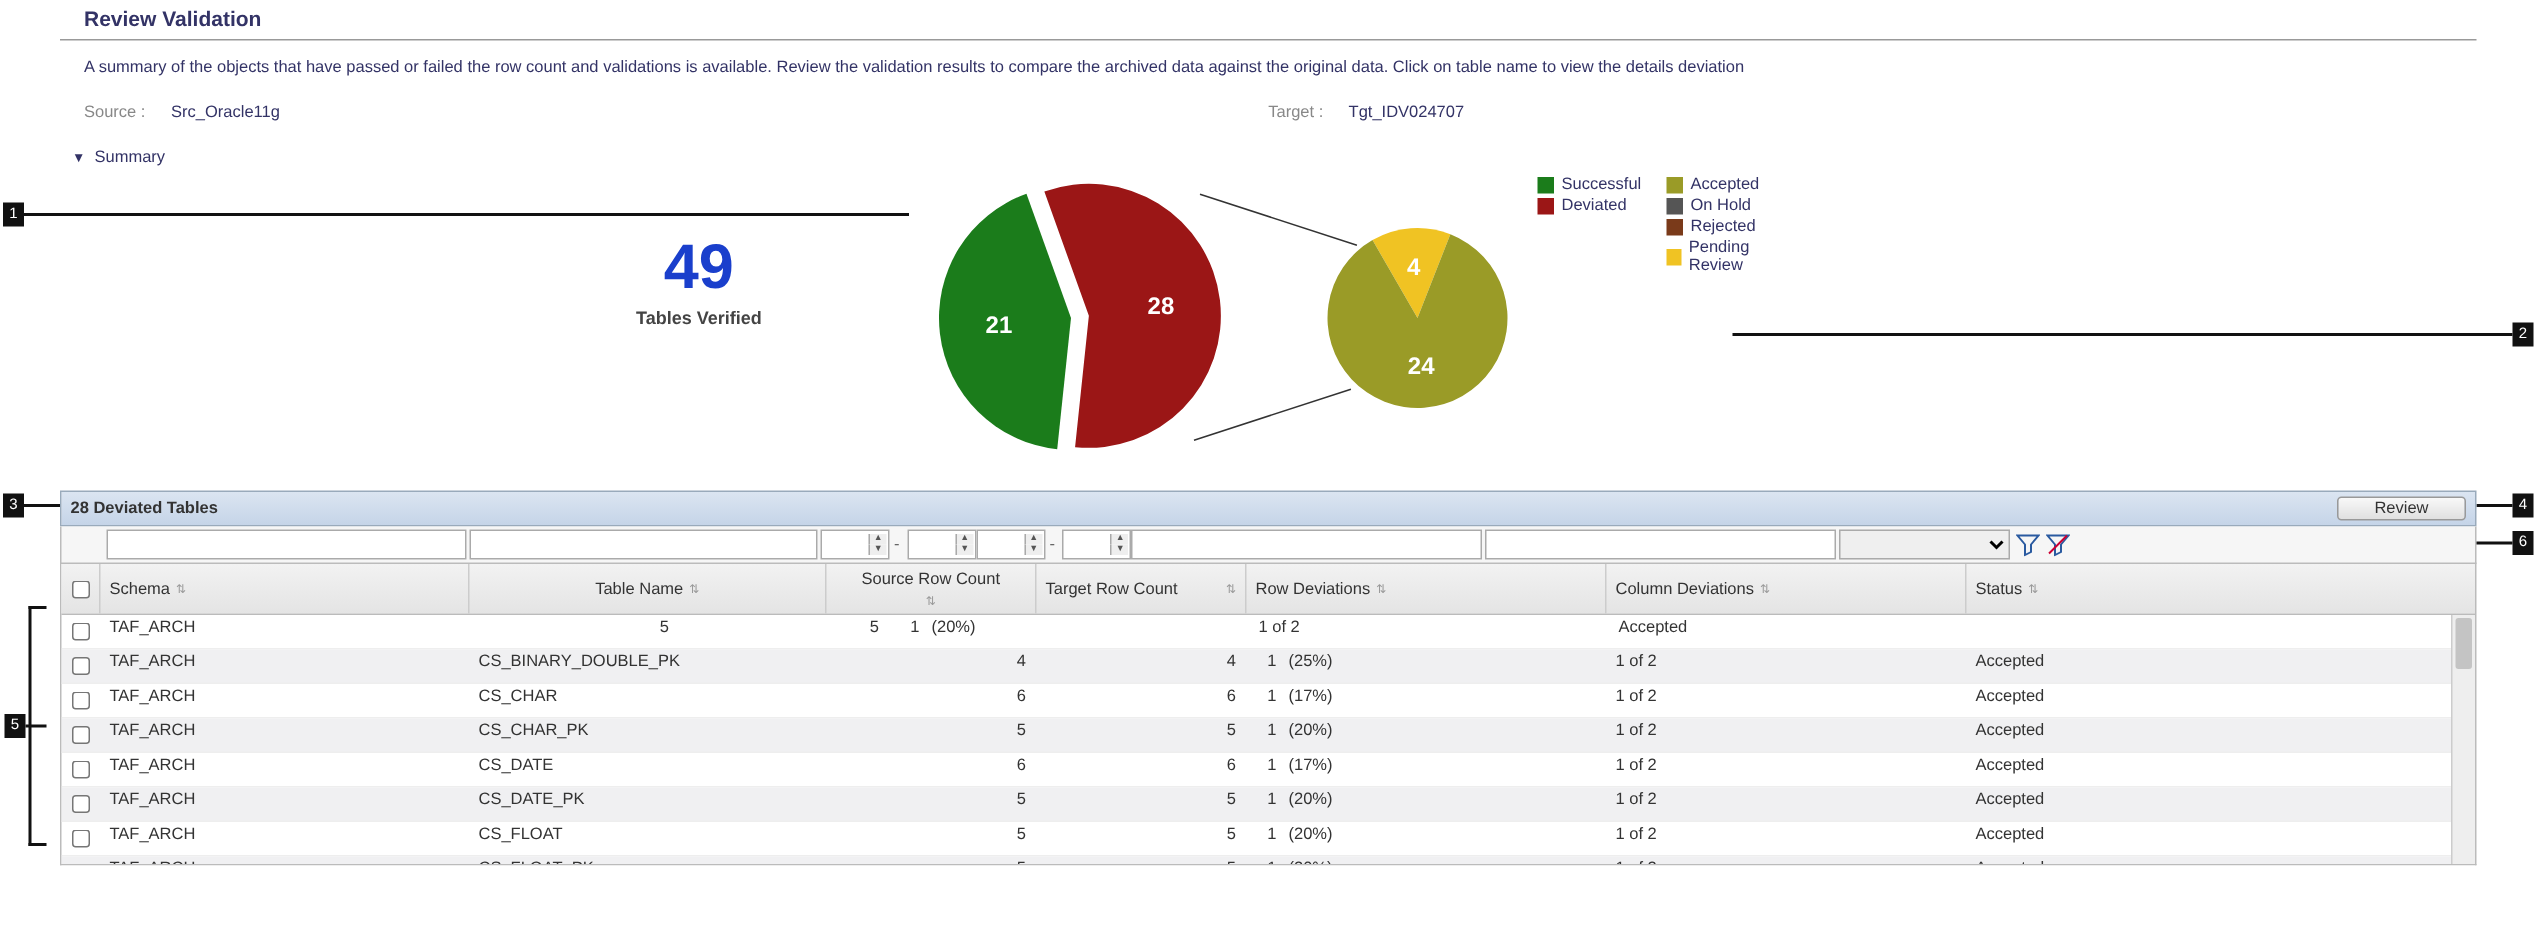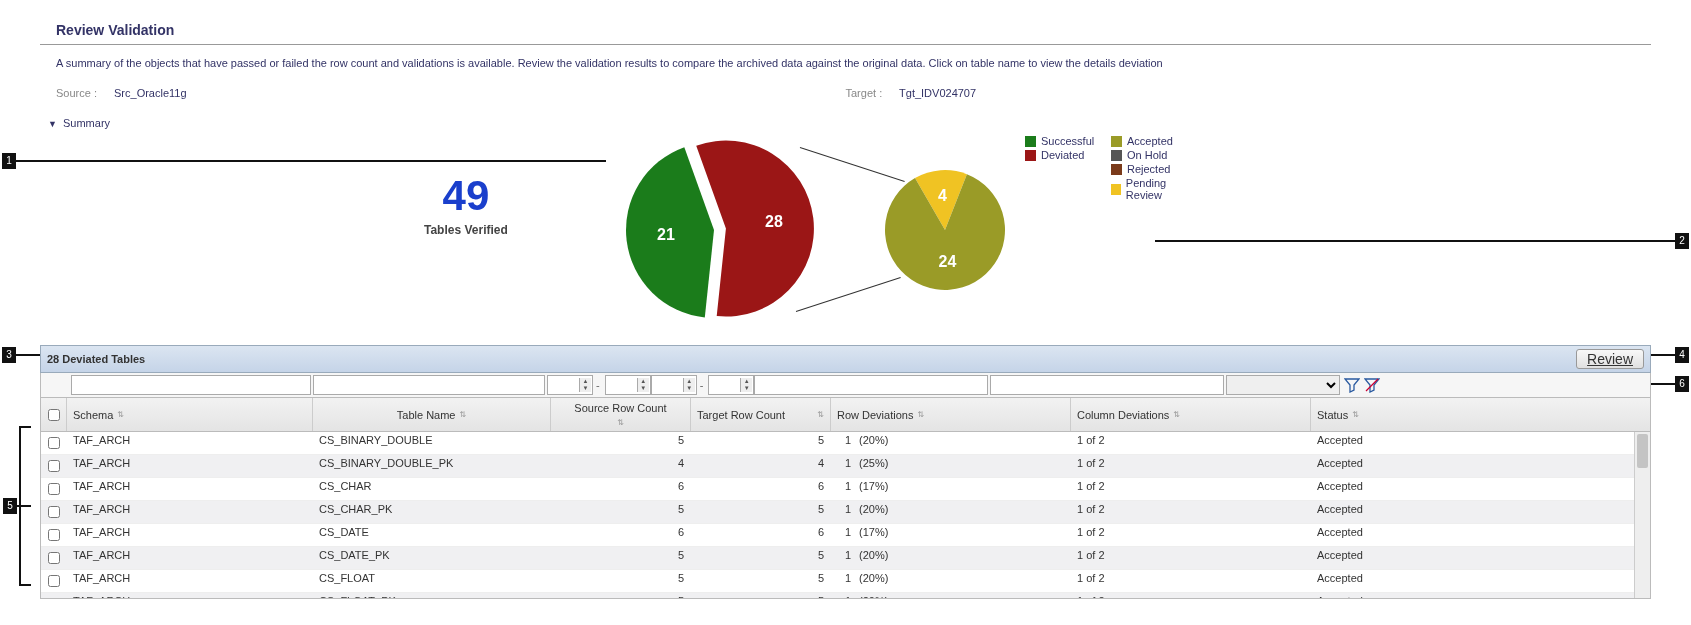--- a/index.html
+++ b/index.html
@@ -6,21 +6,20 @@
   body {
     margin: 0;
     font-family: Verdana, Arial, sans-serif;
     font-size: 11px;
     color: #333;
     background: #fff;
   }
   .page {
     padding: 0 40px;
     position: relative;
-    margin-top: 18px;
   }
   .title {
     font-size: 14px;
     font-weight: bold;
     color: #333366;
     padding: 4px 0 6px 16px;
   }
   hr.sep {
     border: none;
     border-top: 1px solid #999;
@@ -131,25 +130,24 @@
   }
   .table-header-bar .tlabel {
     font-weight: bold;
     color: #333;
     font-size: 11px;
   }
   .btn {
     background: linear-gradient(#f8f8f8,#e0e0e0);
     border: 1px solid #999;
     border-radius: 3px;
-    padding: 1px 10px;
-    font-size: 14px;
+    padding: 1px 24px;
+    font-size: 11px;
     cursor: pointer;
     color: #333;
-    text-decoration: underline;
   }
   .filter-row {
     display: flex;
     align-items: center;
     border: 1px solid #bbb;
     border-top: none;
     padding: 2px;
     gap: 2px;
     background: #f6f6f6;
   }
@@ -483,21 +481,20 @@
           </div>
     </div>
 
     <div class="tbody-wrap">
       <div class="tbody" id="tbody">
     <div class="tr ">
       <div class="td c-check">
                 <input type="checkbox" style="">
               </div>
       <div class="td c-schema">TAF_ARCH</div>
-      <div class="td c-table">CS_BINARY_DOUBLE</div>
       <div class="td c-src">5</div>
       <div class="td c-tgt">5</div>
       <div class="td c-rowdev">
                 <span class="c-rowdev-split">
                   <span class="n">1</span>
                   <span>(20%)</span>
                 </span>
               </div>
       <div class="td c-coldev">1 of 2</div>
       <div class="td c-status">Accepted</div>

